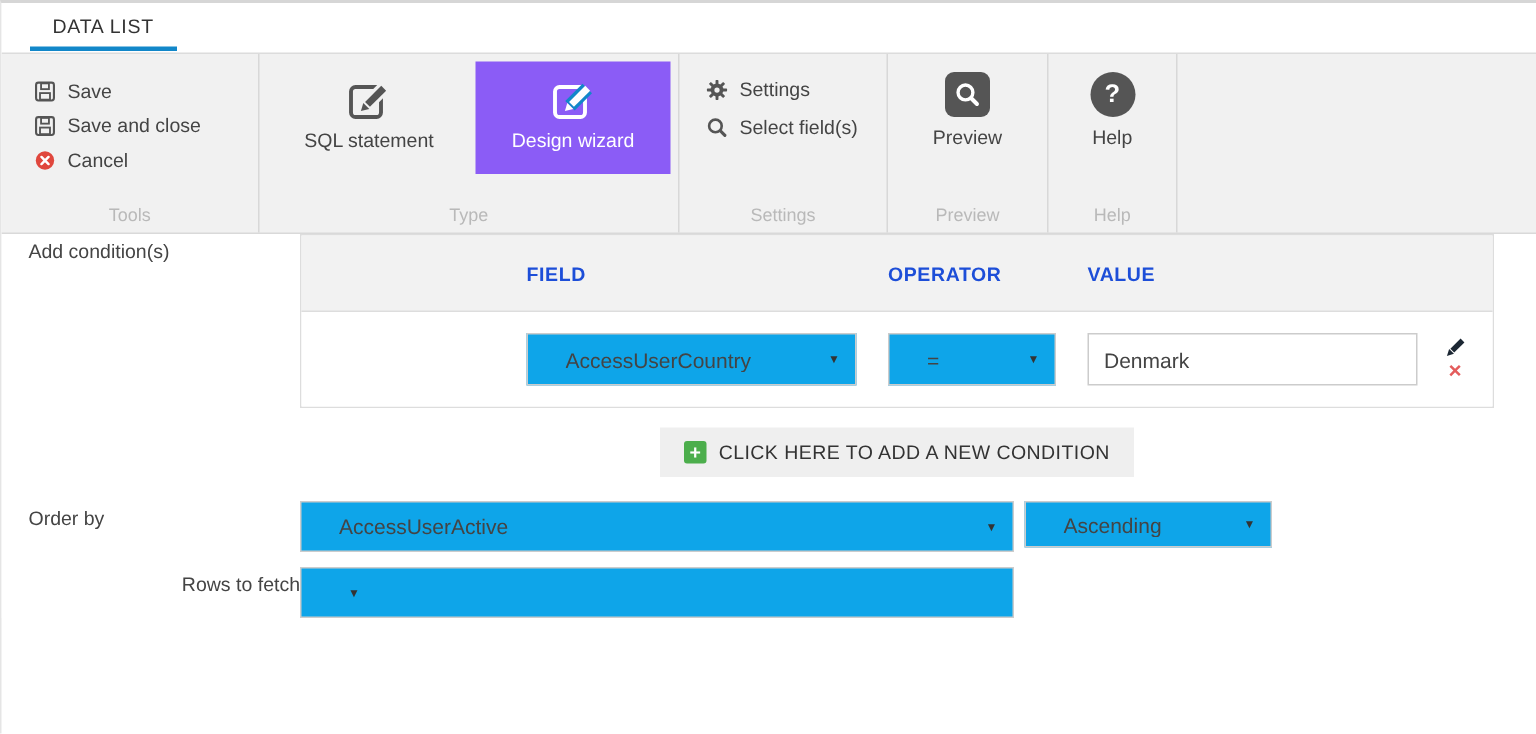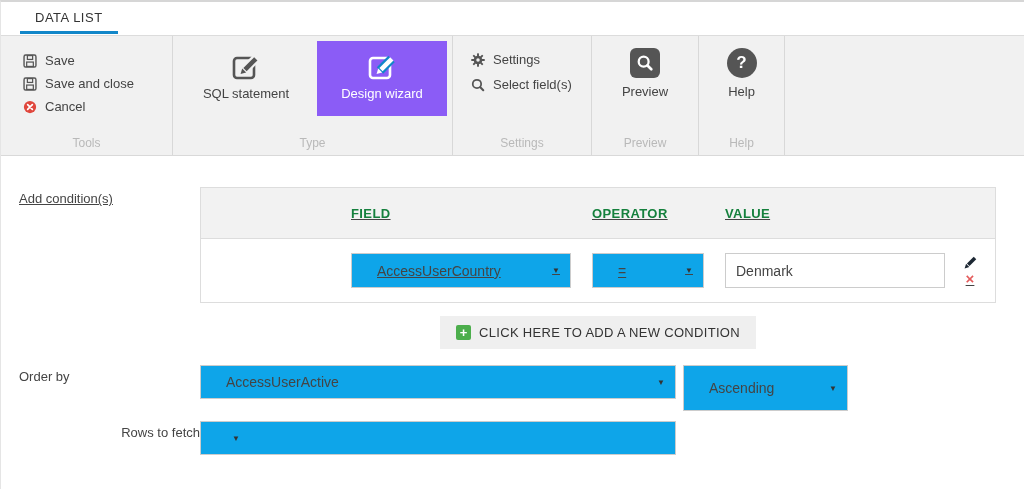--- a/index.html
+++ b/index.html
@@ -43,37 +43,37 @@
   .ci-icon { width:30px; height:30px; background:#555; border-radius:50%; display:flex;
              align-items:center; justify-content:center; color:#fff; font-size:17px; font-weight:bold; }
   .big-btn .btn-label { margin-top:6px; font-size:13px; color:#444; }
 
   
   .content { background:#fff; }
   .heading { margin:23px 0 0 18px; font-size:13.5px; font-weight:bold; color:#3a3a3a; letter-spacing:.4px; }
   .frow { display:flex; }
   .frow .flabel { width:199px; padding:4px 0 0 18px; font-size:13px; color:#444; }
 
-  .cond-row { margin-top:31px;text-decoration:underline; }
+  .cond-row { margin-top:0; }
   .tbl { width:796px; border:1px solid #ddd; }
   .tbl-head { height:51px; background:#f2f2f2; border-bottom:1px solid #ddd; display:flex; align-items:center; }
   .tbl-body { height:63px; background:#fff; display:flex; align-items:center; }
   .c-spacer { width:150px; flex:0 0 auto; }
   .c-field  { width:241px; flex:0 0 auto; }
   .c-op     { width:133px; flex:0 0 auto; }
   .c-value  { width:220px; flex:0 0 auto; }
   .c-act    { flex:1 1 auto; display:flex; flex-direction:column; align-items:center; gap:1px; }
-  .th { font-size:13px; font-weight:bold; color:#15803d; letter-spacing:.4px; }
+  .th { font-size:13px; font-weight:bold; color:#1d4ed8; letter-spacing:.4px; }
 
   .select { background:#0ea5e9; border:1px solid #ccc; height:35px; display:flex; align-items:center;
             padding:0 10px 0 25px; font-size:14px; color:#444; cursor:pointer; }
   .select .sel-val { flex:1 1 auto; white-space:nowrap; overflow:hidden; }
   .select .caret { font-size:8px; color:#333; margin-left:6px; }
   .sel-220 { width:220px; } .sel-112 { width:112px; }
-  .sel-476 { width:476px; height:34px; } .sel-165 { width:165px; height:46px; }
+  .sel-476 { width:476px; height:34px; } .sel-165 { width:165px; height:31px; }
 
   .txt-input { width:220px; height:35px; border:1px solid #ccc; padding:0 10px; font-size:14px;
                color:#444; font-family:"Liberation Sans", sans-serif; }
 
   .del-x { color:#e45c5c; font-size:15px; font-weight:bold; line-height:14px; cursor:pointer; }
 
   .add-row { width:796px; margin-left:199px; text-align:center; margin-top:13px; }
   .add-btn { display:inline-flex; align-items:center; gap:8px; background:#efefef; border:none;
              height:33px; padding:0 16px; font-size:13px; color:#333; letter-spacing:.3px;
              font-family:"Liberation Sans", sans-serif; cursor:pointer; }

